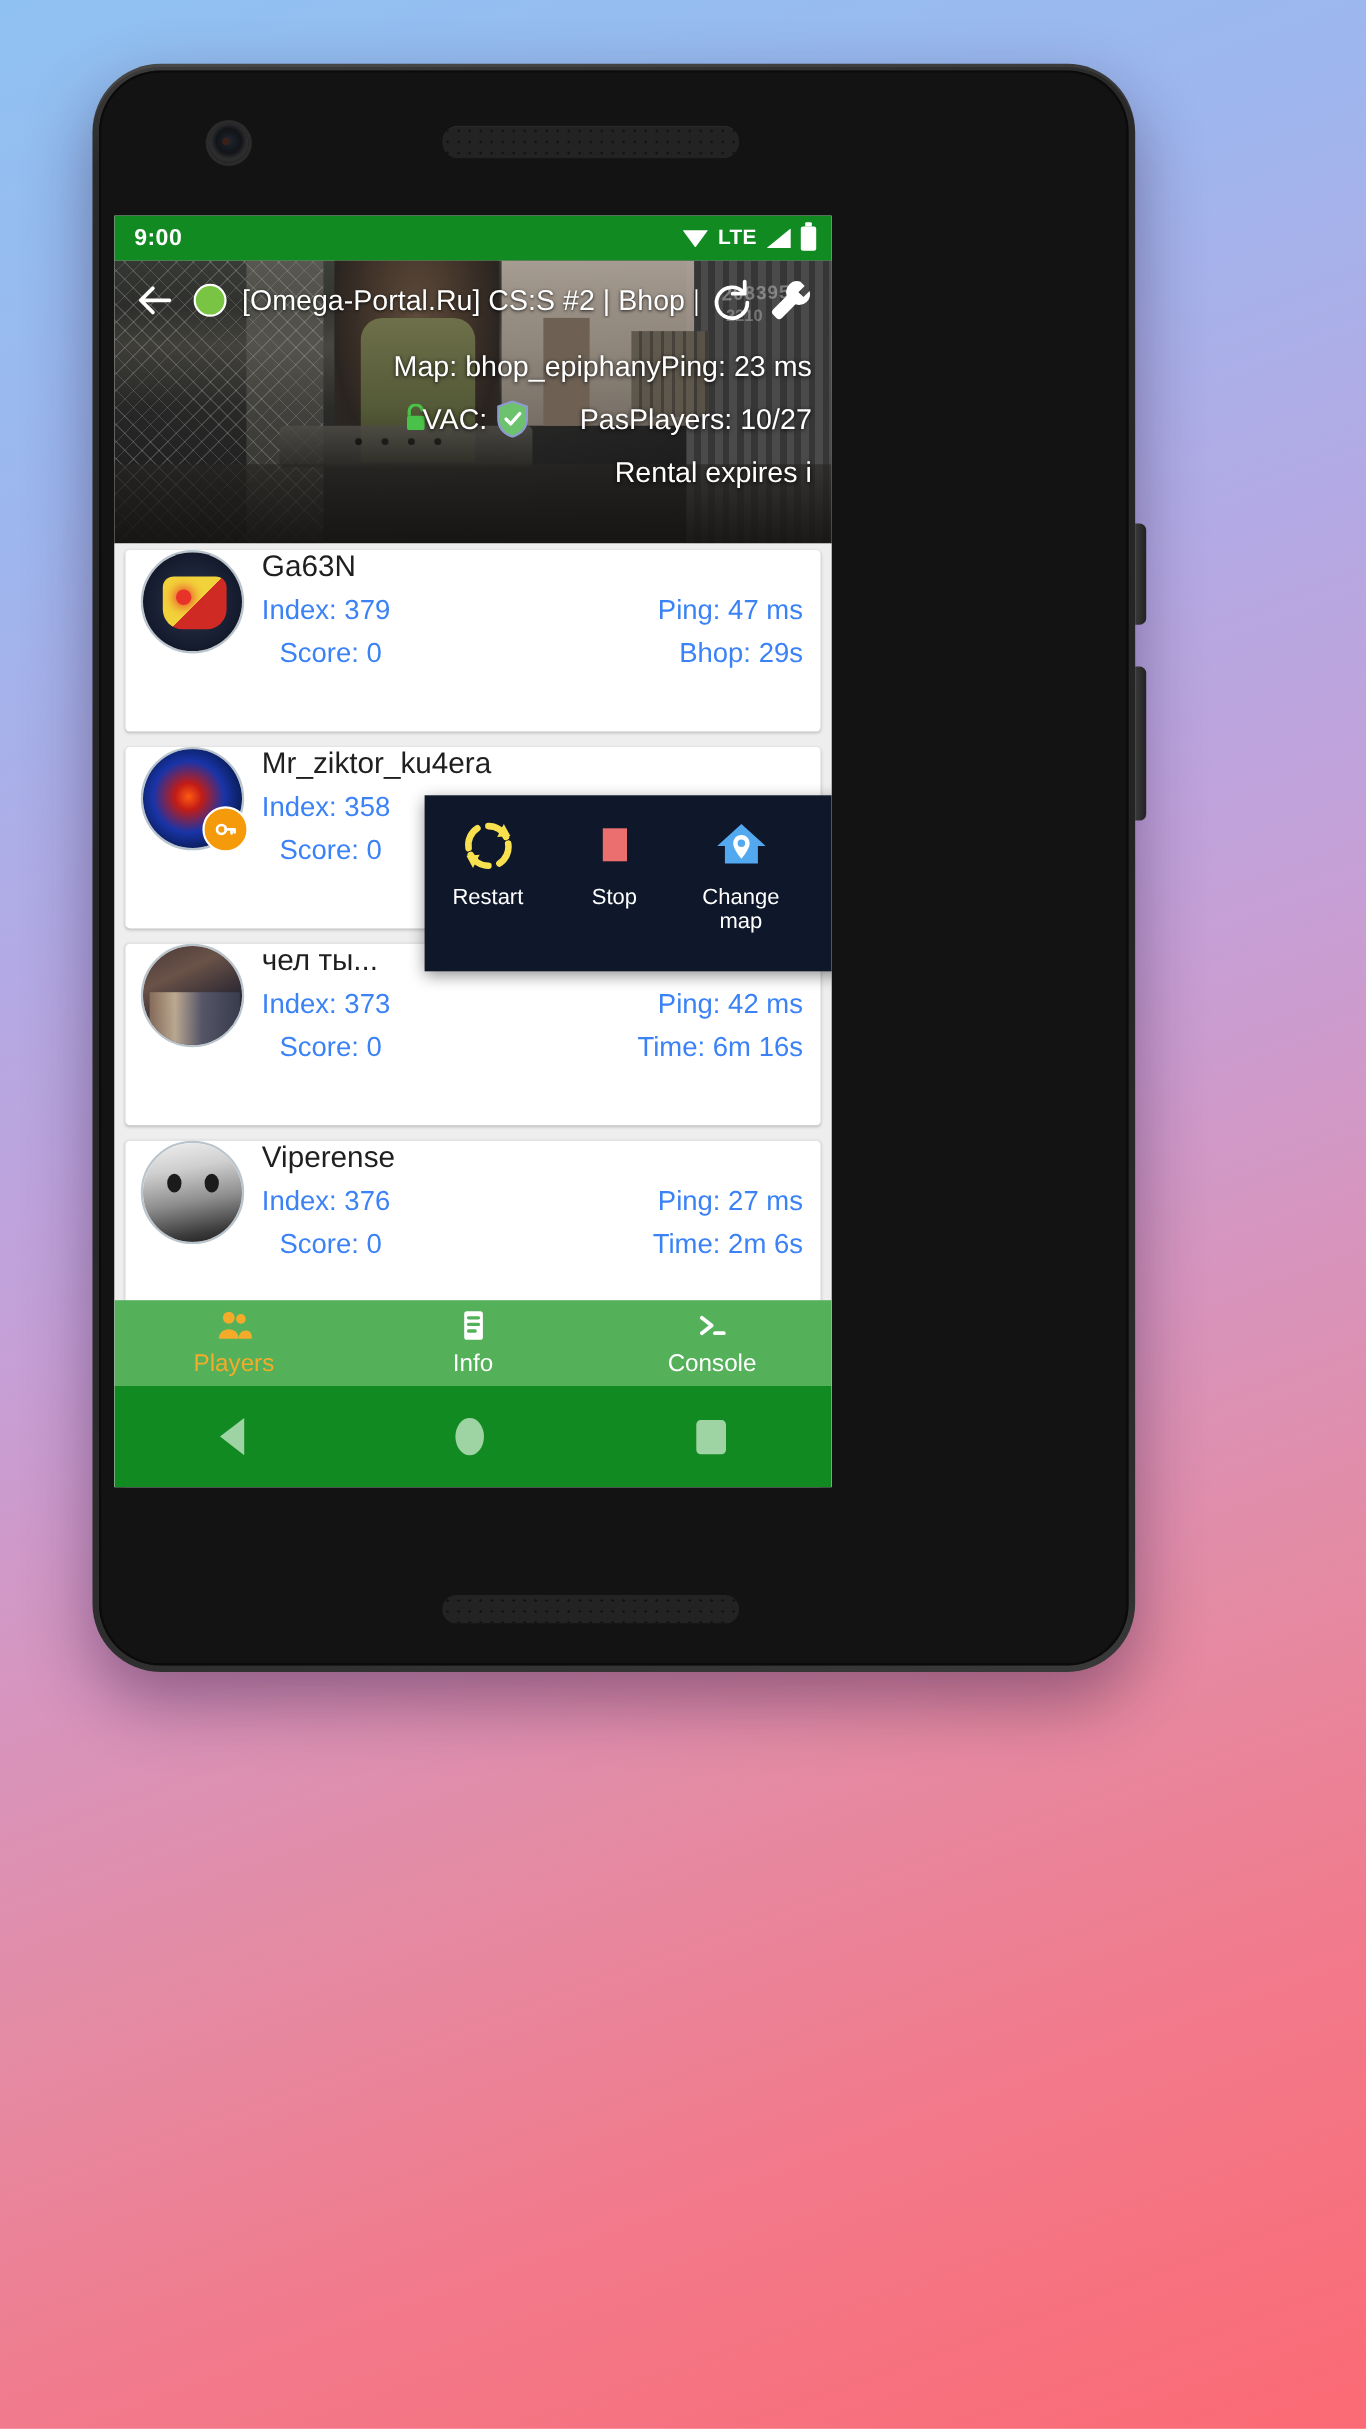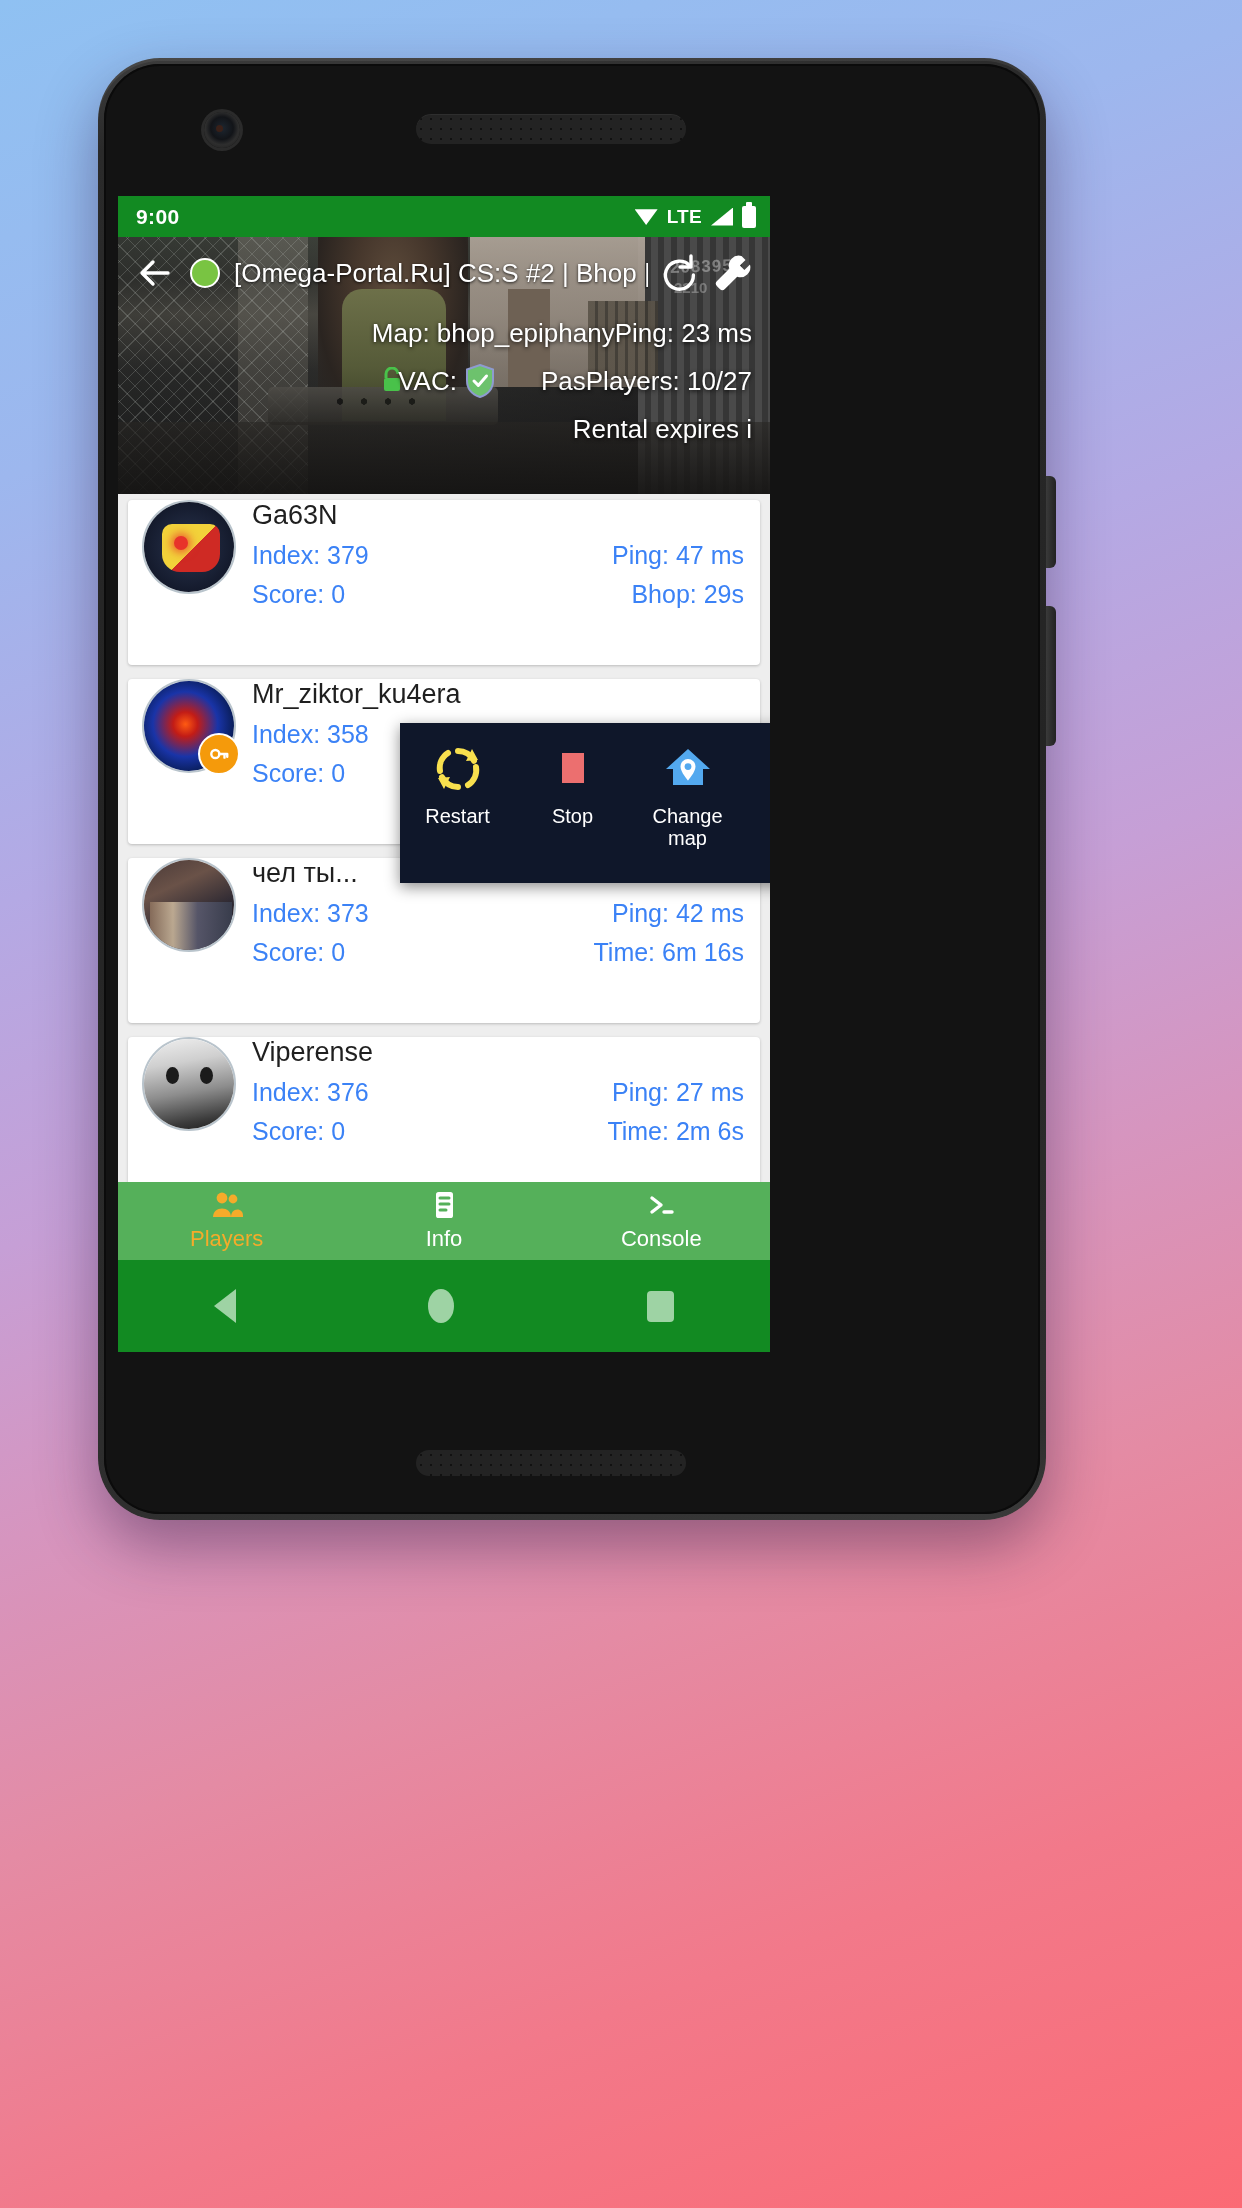--- a/index.html
+++ b/index.html
@@ -18,21 +18,21 @@
         #d695bf 58%,
         #e48ba4 70%,
         #f2798a 84%,
         #fb6a74 100%);
     position:relative;
   }
 
   
   #phone-frame {
     position:absolute;
-    left:98px; top:58px;
+    left:84px; top:58px;
     width:948px; height:1462px;
     border-radius:62px;
     background:linear-gradient(175deg,#3c3c3c 0%,#2a2a2a 6%,#242424 50%,#2e2e2e 94%,#3a3a3a 100%);
     box-shadow:0 26px 60px rgba(40,20,60,.42), 0 3px 0 rgba(255,255,255,.07) inset;
     padding:6px;
   }
   #phone-screen-bezel {
     width:100%; height:100%;
     border-radius:56px;
     background:#131313;
@@ -208,21 +208,21 @@
     border:2px solid #b9c4cc;
   }
   .badge-key{
     position:absolute;right:-4px;bottom:-2px;width:42px;height:42px;border-radius:50%;
     background:#f59a0b;display:flex;align-items:center;justify-content:center;
     border:2px solid #fff;
   }
   .player-body{flex:1;min-width:0;}
   .player-name{font-size:27px;color:#1f1f1f;margin-bottom:10px;white-space:nowrap;overflow:hidden;}
   .player-stats{display:flex;justify-content:space-between;font-size:25px;color:#3b82f6;}
-  .player-stats + .player-stats{margin-top:10px;}
+  .player-stats + .player-stats{margin-top:10px;margin-left:16px;}
 
   
   .av-ga63n{width:100%;height:100%;background:radial-gradient(circle at 50% 50%, #2a3550 0%, #141a2c 70%, #0b0e18 100%);position:relative;}
   .av-ga63n::before{content:"";position:absolute;left:18px;top:22px;width:58px;height:48px;background:linear-gradient(135deg,#f2d23a 0 52%, #cf2a24 52% 100%);border-radius:10px 10px 18px 18px;}
   .av-ga63n::after{content:"";position:absolute;left:30px;top:34px;width:14px;height:14px;border-radius:50%;background:#e8332a;box-shadow:0 0 9px 3px rgba(232,51,42,.7);}
   .av-mr{width:100%;height:100%;background:radial-gradient(circle at 46% 48%, #ff5a12 0%, #c21c16 18%, #1934a8 48%, #071a4d 76%, #020818 100%);}
   .av-chel{width:100%;height:100%;background:linear-gradient(155deg,#4a3a38 0%,#6a5248 30%,#2f2a33 62%,#1b1a24 100%);position:relative;}
   .av-chel::after{content:"";position:absolute;left:6px;top:42px;width:82px;height:52px;background:linear-gradient(90deg,#8a6f5c,#c9b59a 28%,#5a5a6e 58%,#3a3f4f 100%);opacity:.9;}
   .av-viper{width:100%;height:100%;background:linear-gradient(170deg,#f0f0f0 0%,#cfcfcf 28%,#8d8d8d 58%,#3b3b3b 86%,#1d1d1d 100%);position:relative;}
   .av-viper::before{content:"";position:absolute;left:22px;top:28px;width:13px;height:17px;border-radius:50%;background:#1b1b1b;}

